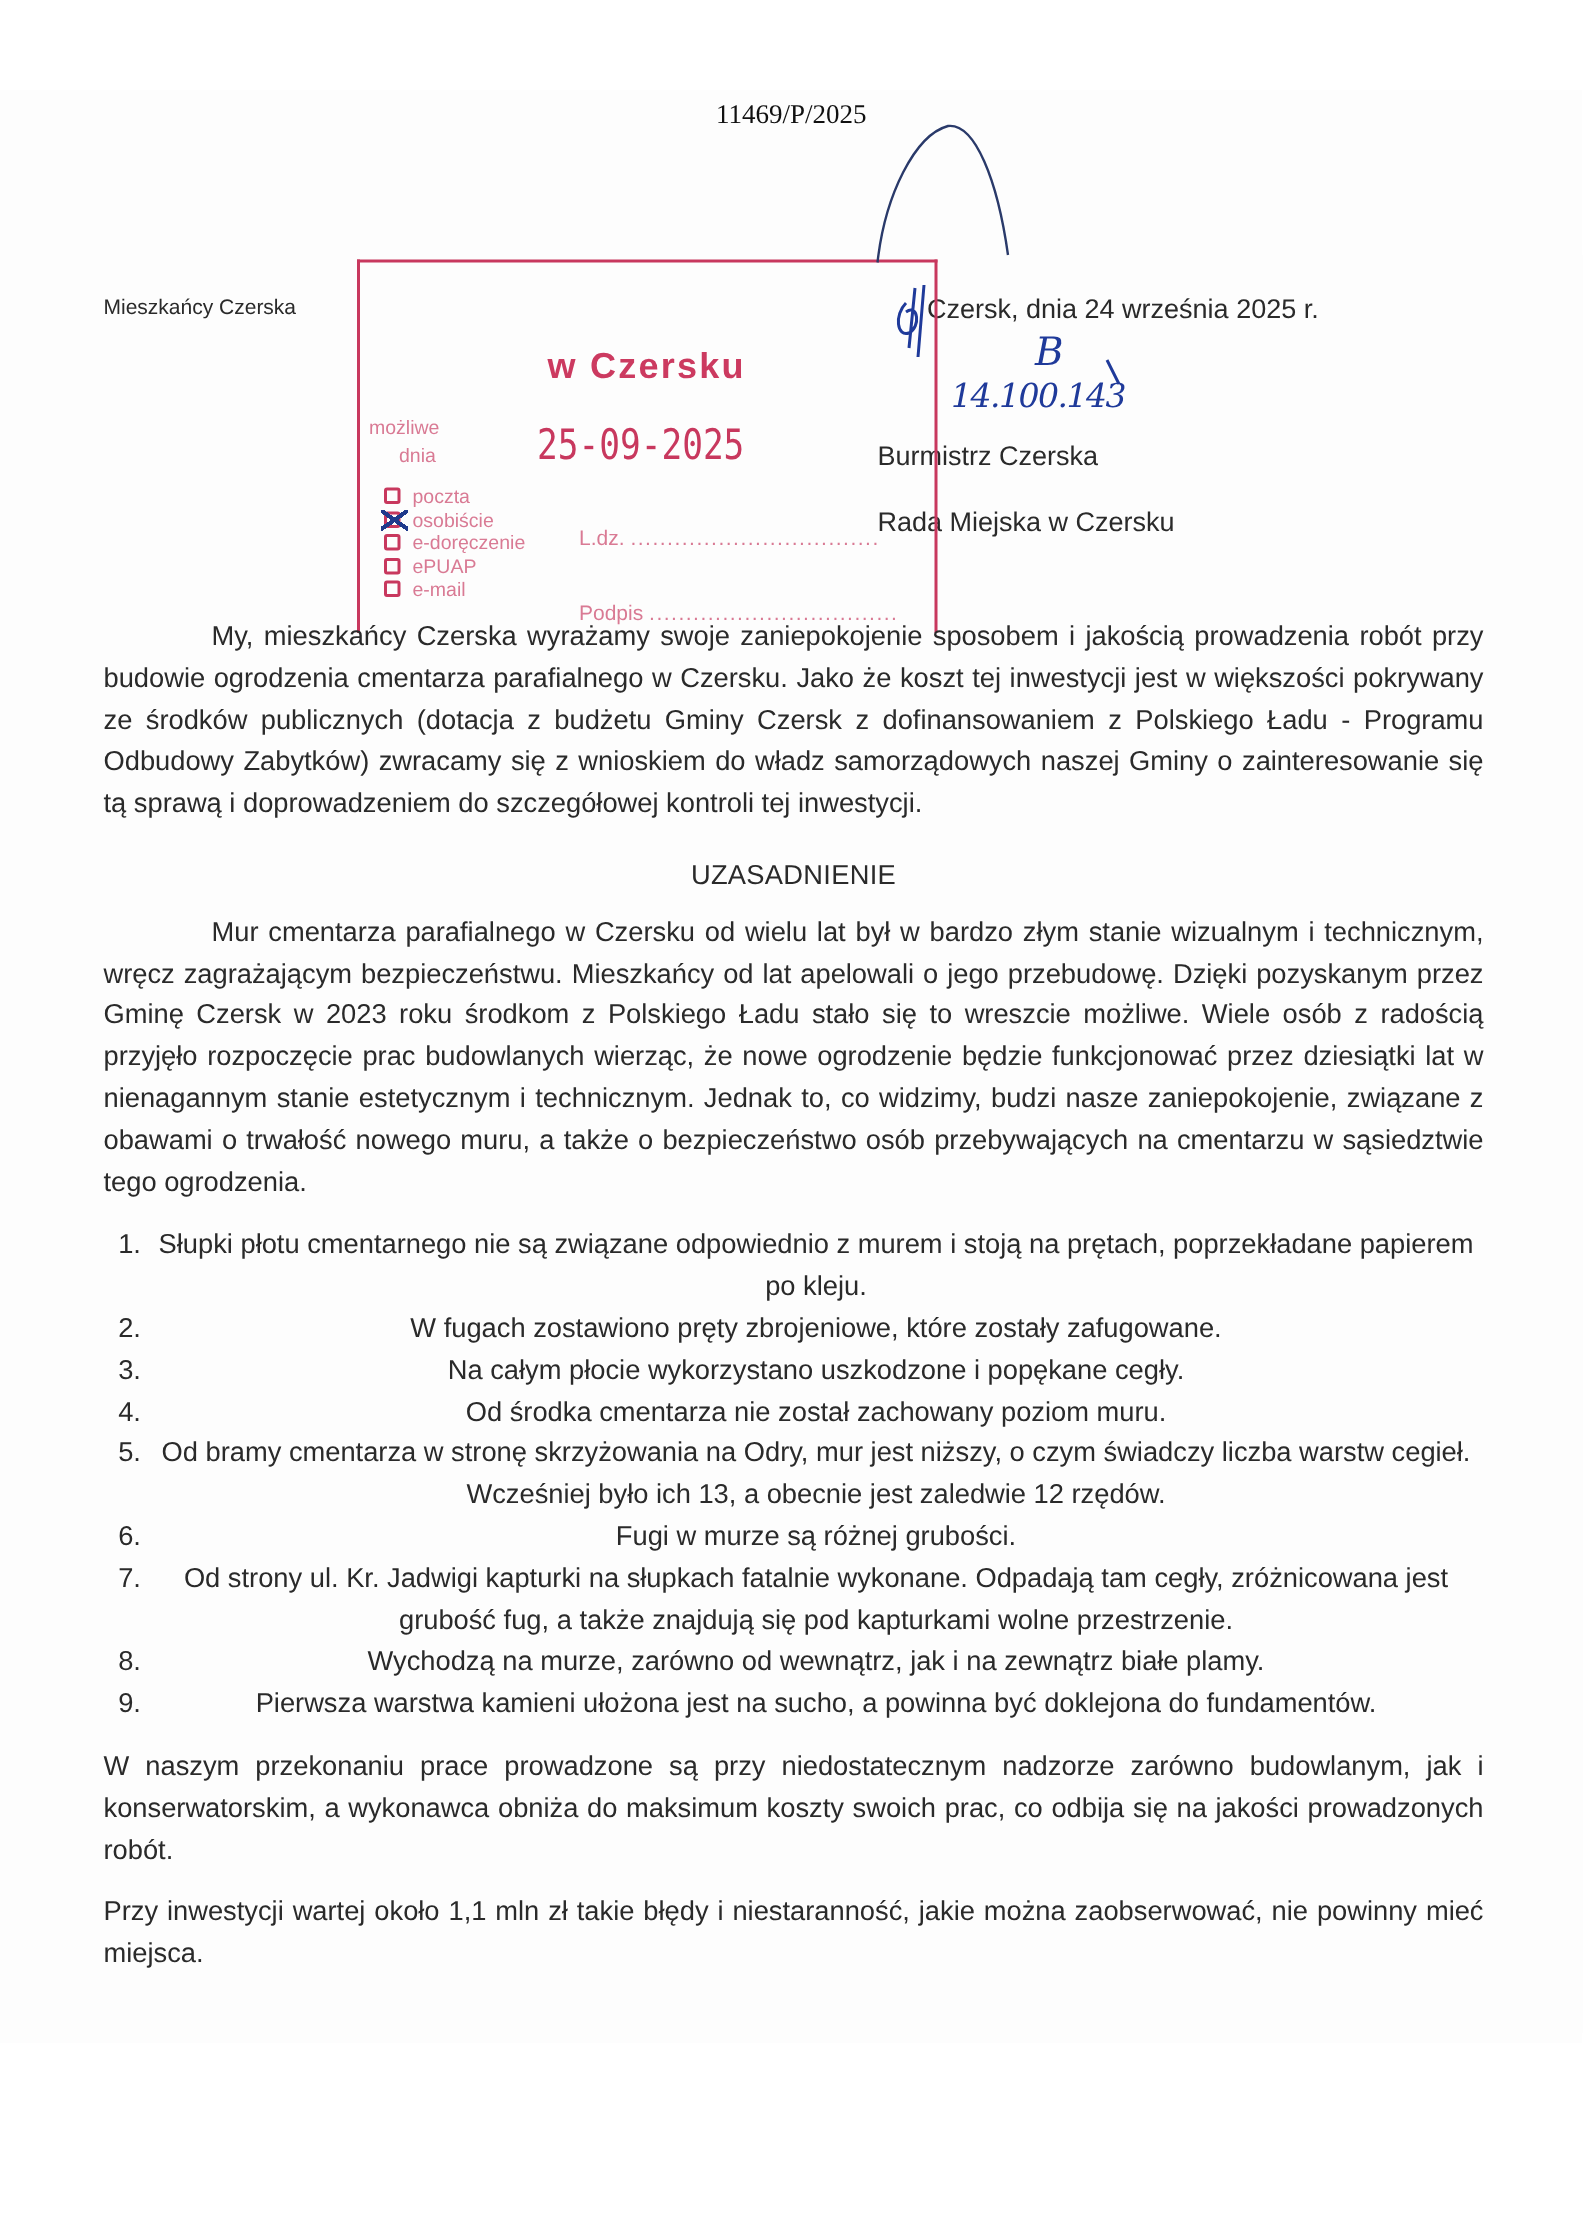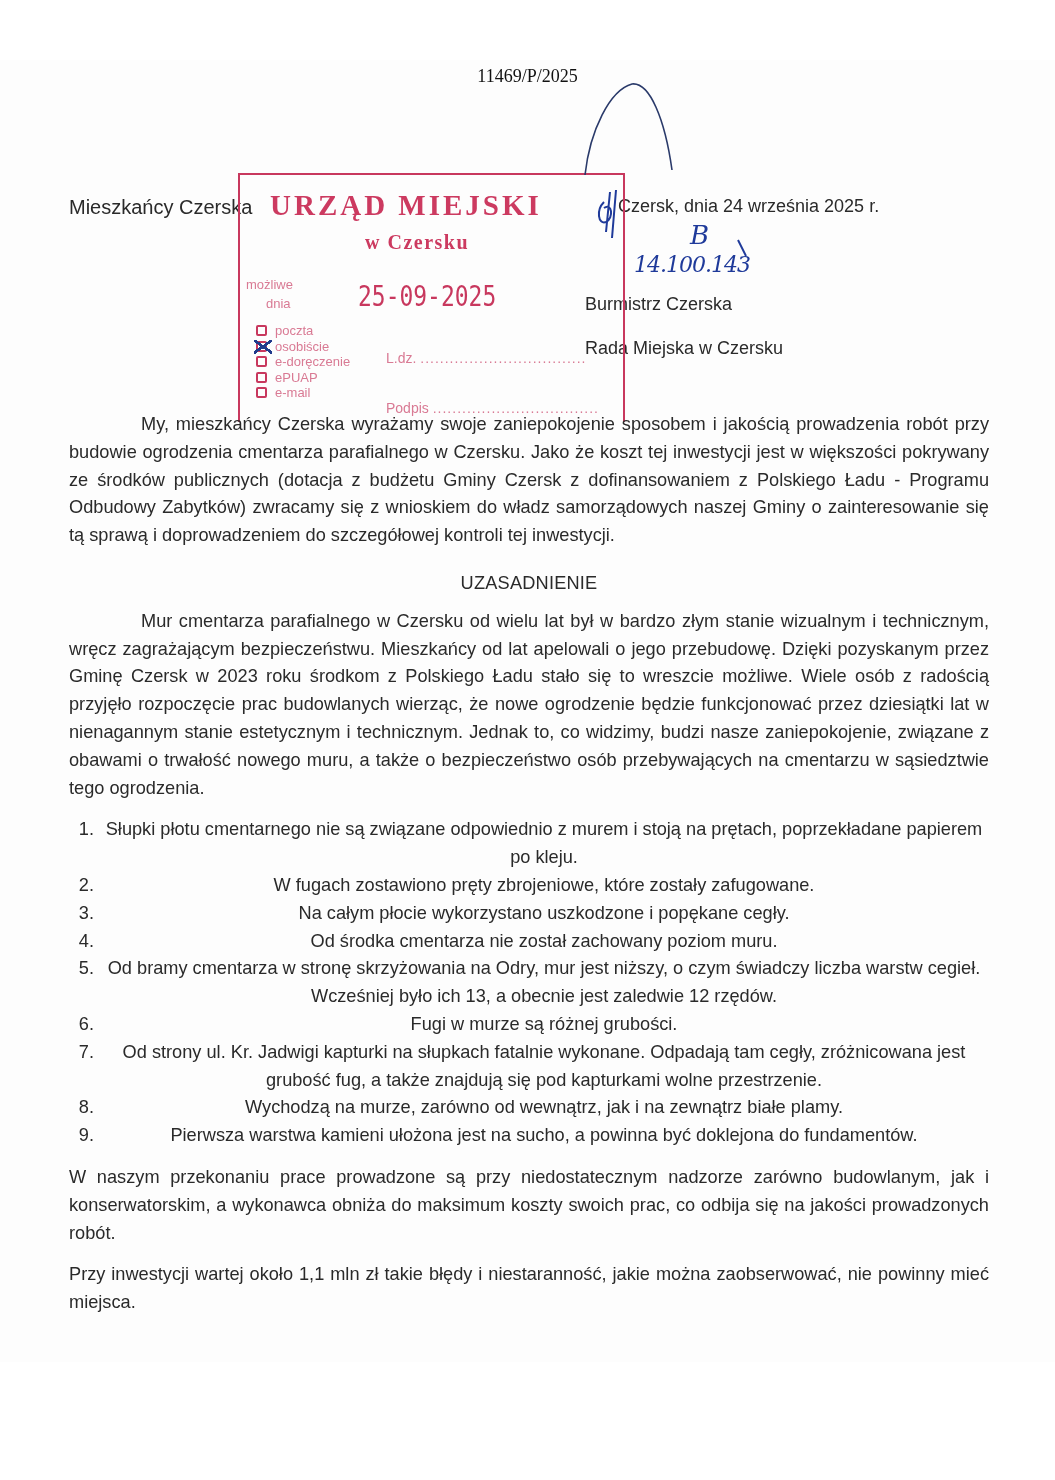--- a/index.html
+++ b/index.html
@@ -5,36 +5,36 @@
     html, body { margin: 0; padding: 0; background: #ffffff; }
     body {
       width: 1055px; height: 1480px; position: relative; overflow: hidden;
       font-family: "Liberation Sans", sans-serif; color: #222222;
     }
     .page { position: absolute; left: 0; top: 16px; width: 1055px; height: 1302px; background: #fdfdfd; margin-top: 44px; }
     .ref-number {
       position: absolute; top: 6px; left: 0; width: 1055px; text-align: center;
       font-family: "Liberation Serif", serif; font-size: 18px; color: #111;
     }
-    .sender { position: absolute; left: 69px; top: 136px; font-size: 20px; color: #2a2a2a; }
+    .sender { position: absolute; left: 69px; top: 136px; font-size: 14px; color: #2a2a2a; }
     .place-date { position: absolute; left: 618px; top: 136px; font-size: 18px; color: #2a2a2a; }
     .recipients { position: absolute; left: 585px; top: 222px; font-size: 18px; color: #2a2a2a; line-height: 44px; }
 
     
     .stamp {
       position: absolute; left: 238px; top: 113px; width: 383px; height: 247px;
       border: 2px solid #c8385e; border-bottom: none; color: #c8385e;
     }
     .stamp-title {
       position: absolute; left: 30px; top: 14px; font-family: "Liberation Serif", serif;
       font-weight: bold; font-size: 29px; letter-spacing: 3px; color: #cc3a60;
     }
     .stamp-subtitle {
-      position: absolute; left: 125px; top: 56px; font-family: Liberation Serif, serif;
-      font-weight: bold; font-size: 20px; letter-spacing: 1.5px; color: #cc3a60;
+      position: absolute; left: 125px; top: 56px; font-family: Liberation Sans, sans-serif;
+      font-weight: bold; font-size: 24px; letter-spacing: 1.5px; color: #cc3a60;
     }
     .stamp-received { position: absolute; left: 6px; top: 100px; font-size: 13px; color: #d97a94; line-height: 19px; }
     .stamp-received .l2 { padding-left: 20px; }
     .stamp-date {
       position: absolute; left: 118px; top: 105px; font-family: "DejaVu Sans Mono", monospace;
       font-size: 28px; color: #c8385e; transform: scaleX(0.82); transform-origin: left;
     }
     .stamp-options { position: absolute; left: 16px; top: 148px; font-size: 13px; color: #d97a94; }
     .stamp-opt { display: flex; align-items: center; height: 15.5px; text-align: right; }
     .stamp-box {
@@ -80,21 +80,20 @@
 
   <div class="sender">Mieszkańcy Czerska</div>
   <div class="place-date">Czersk, dnia 24 września 2025 r.</div>
 
   <div class="recipients">
     <div>Burmistrz Czerska</div>
     <div>Rada Miejska w Czersku</div>
   </div>
 
   <div class="stamp">
-    <div class="stamp-title">URZĄD MIEJSKI</div>
     <div class="stamp-subtitle">w Czersku</div>
     <div class="stamp-received">
       <div>możliwe</div>
       <div class="l2">dnia</div>
     </div>
     <div class="stamp-date">25-09-2025</div>
 
     <div class="stamp-options">
       <div class="stamp-opt">
         <span class="stamp-box"></span>

